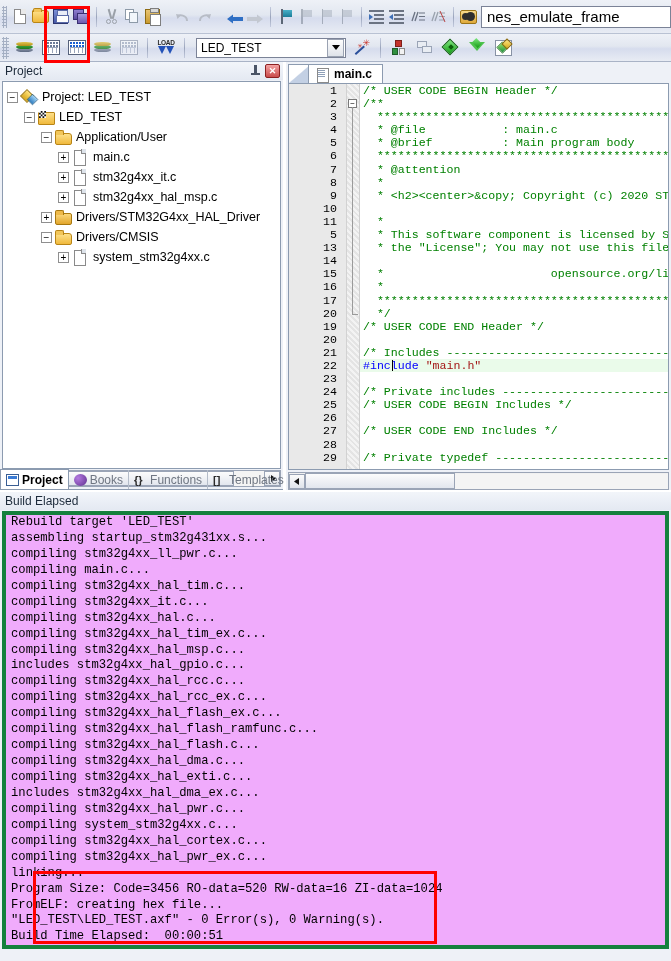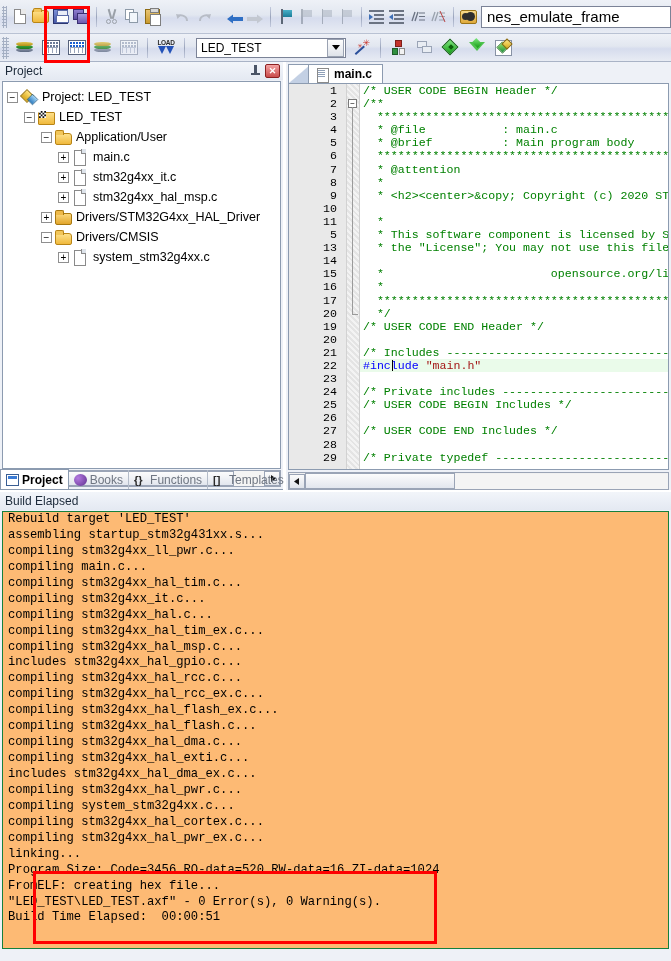--- a/index.html
+++ b/index.html
@@ -329,21 +329,21 @@
     position:absolute; left:0; top:492px; width:671px; height:469px;
     background:#eef1f7;
   }
   .bo-title{
     height:18px; display:flex; align-items:center; padding-left:5px;
     font-size:12px; color:#1c2a3a;
     background:linear-gradient(to bottom,#f2f5fa,#e4e9f2);
   }
   .bo-body{
     position:absolute; left:2px; top:19px; right:2px; bottom:12px;
-    background:#fdba74; border:1px solid #15803d; overflow:hidden;
+    background:#f0abfc; border:4px solid #15803d; overflow:hidden;
   }
   .boline{
     font-family:"Liberation Mono", monospace; font-size:12.2px;
     line-height:15.95px; height:15.95px; white-space:pre; color:#000;
     padding-left:5px;
   }
 </style>
 </head>
 <body>
 
@@ -766,20 +766,21 @@
           <div class="boline">compiling main.c...</div>
           <div class="boline">compiling stm32g4xx_hal_tim.c...</div>
           <div class="boline">compiling stm32g4xx_it.c...</div>
           <div class="boline">compiling stm32g4xx_hal.c...</div>
           <div class="boline">compiling stm32g4xx_hal_tim_ex.c...</div>
           <div class="boline">compiling stm32g4xx_hal_msp.c...</div>
           <div class="boline">includes stm32g4xx_hal_gpio.c...</div>
           <div class="boline">compiling stm32g4xx_hal_rcc.c...</div>
           <div class="boline">compiling stm32g4xx_hal_rcc_ex.c...</div>
           <div class="boline">compiling stm32g4xx_hal_flash_ex.c...</div>
+          <div class="boline">compiling stm32g4xx_hal_flash_ramfunc.c...</div>
           <div class="boline">compiling stm32g4xx_hal_flash.c...</div>
           <div class="boline">compiling stm32g4xx_hal_dma.c...</div>
           <div class="boline">compiling stm32g4xx_hal_exti.c...</div>
           <div class="boline">includes stm32g4xx_hal_dma_ex.c...</div>
           <div class="boline">compiling stm32g4xx_hal_pwr.c...</div>
           <div class="boline">compiling system_stm32g4xx.c...</div>
           <div class="boline">compiling stm32g4xx_hal_cortex.c...</div>
           <div class="boline">compiling stm32g4xx_hal_pwr_ex.c...</div>
           <div class="boline">linking...</div>
           <div class="boline">Program Size: Code=3456 RO-data=520 RW-data=16 ZI-data=1024</div>

